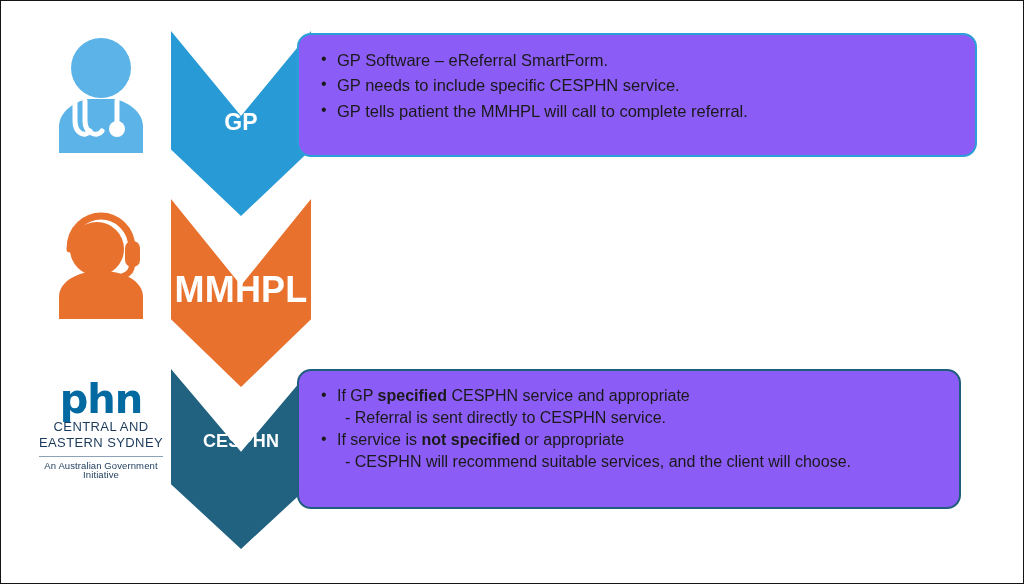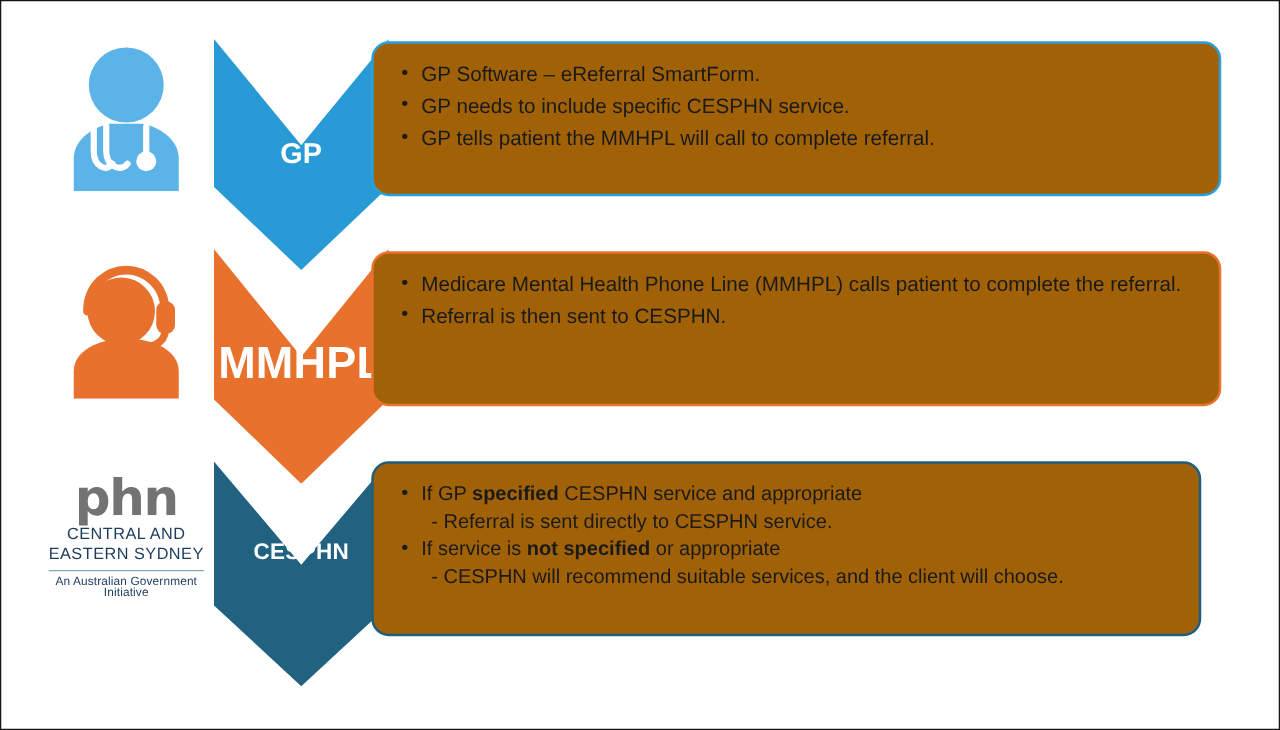--- a/index.html
+++ b/index.html
@@ -41,21 +41,21 @@
     width: 136px;
     text-align: center;
     color: #1b3a5c;
     line-height: 1;
     user-select: none;
   }
   .phn-word {
     font-size: 40px;
     font-weight: bold;
     letter-spacing: -1px;
-    color: #737373;
+    color: #0369a1;
     font-family: "DejaVu Sans", sans-serif;
     line-height: 0.95;
     margin-bottom: 1px;
   }
   .phn-sub {
     font-size: 13px;
     letter-spacing: 0.4px;
     color: #1b3a5c;
     line-height: 1.22;
     font-family: "Liberation Sans", sans-serif;
@@ -107,21 +107,21 @@
   }
   #chev-gp     .chev-label { top: 78px; font-size: 23px; }
   #chev-mmhpl  .chev-label { top: 70px; font-size: 36px; }
   #chev-cesphn .chev-label { top: 62px; font-size: 18px; }
 
   
   .callout {
     position: absolute;
     left: 296px;
     box-sizing: border-box;
-    background: #a16207;
+    background: #8b5cf6;
     border-radius: 14px;
     border: 2px solid #2a9fd8;
     padding: 14px 18px 12px 18px;
   }
   #box-gp     { top: 32px;  width: 680px; height: 124px; border-color: #2a9fd8; }
   #box-mmhpl  { top: 200px; width: 680px; height: 124px; border-color: #e8712e; }
   #box-cesphn { top: 368px; width: 664px; height: 140px; border-color: #1f5f7d; }
 
   .bullets {
     list-style: none;
@@ -198,26 +198,20 @@
         <path d="M52 17 C38 17 30 30 30 44 C30 54 36 62 44 66 C40 58 38 50 40 42 C44 30 50 22 52 17 Z" fill="#ffffff" opacity="0"></path>
       </svg>
     </span>
   </div>
 
   <div class="chev-wrap" id="chev-mmhpl">
     <div class="chev-shape"></div>
     <div class="chev-label">MMHPL</div>
   </div>
 
-  <div class="callout" id="box-mmhpl">
-    <ul class="bullets">
-      <li class="bullet"><span>Medicare Mental Health Phone Line (MMHPL) calls patient to complete the referral.</span></li>
-      <li class="bullet"><span>Referral is then sent to CESPHN.</span></li>
-    </ul>
-  </div>
 
   <div class="icon-cell" id="icon-phn">
     <div class="phn-logo">
       <div class="phn-word">phn</div>
       <div class="phn-sub">CENTRAL AND</div>
       <div class="phn-sub">EASTERN SYDNEY</div>
       <div class="phn-rule"></div>
       <div class="phn-tag">An Australian Government Initiative</div>
     </div>
   </div>

